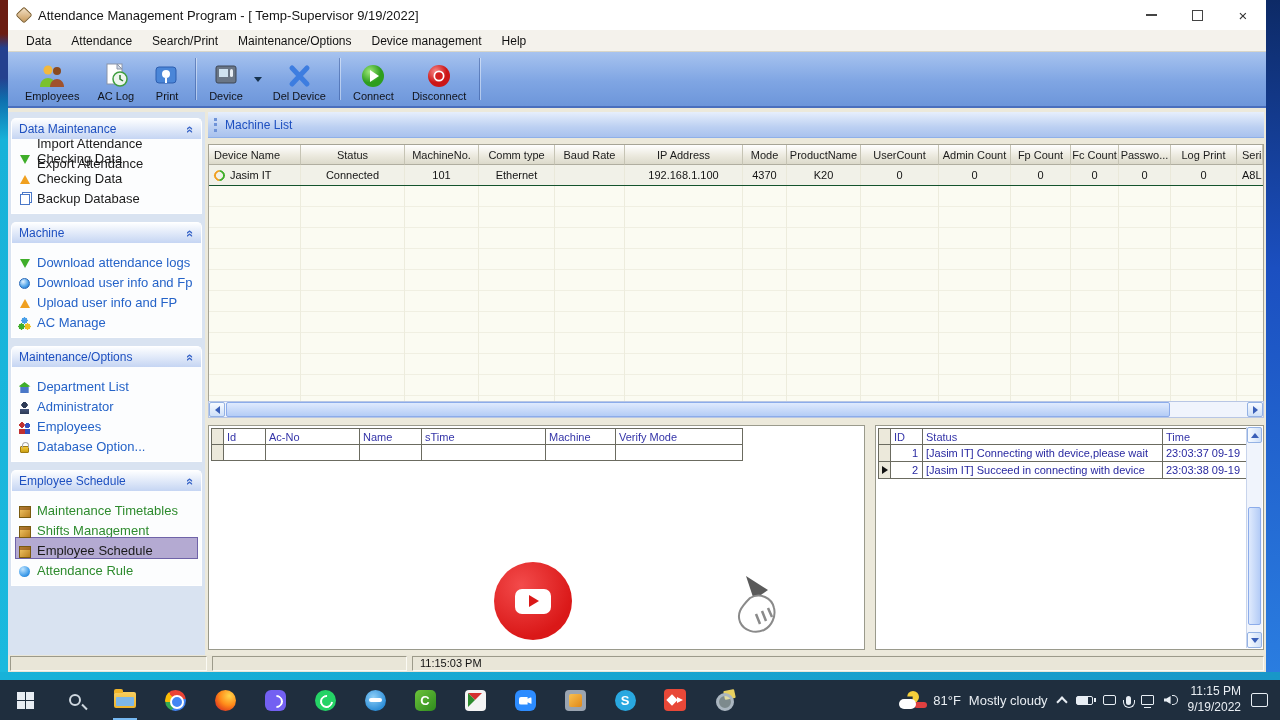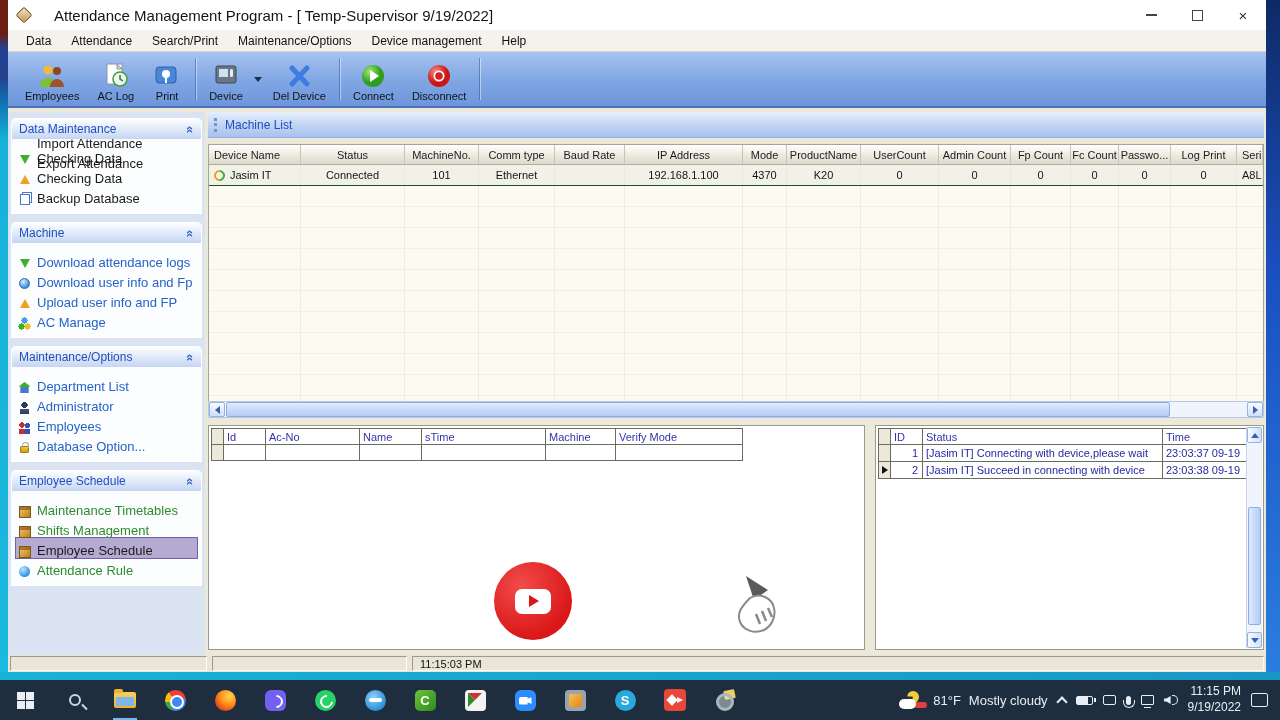--- a/index.html
+++ b/index.html
@@ -11,21 +11,21 @@
 .desk-left{position:absolute;left:0;top:0;width:8px;height:672px;
   background:linear-gradient(180deg,#6b1d12 0 34px,#24418f 48px 78px,#0e6fae 100px,#17b2d9 140px,#1ab9de 100%)}
 .desk-right{position:absolute;left:1266px;top:0;width:14px;height:672px;
   background:linear-gradient(180deg,#0d2a66,#1b4fc0 40%,#2a7de0)}
 .desk-bottom{position:absolute;left:0;top:672px;width:1280px;height:8px;background:linear-gradient(90deg,#17b2d9,#1897c8)}
 
 
 .window{position:absolute;left:8px;top:0;width:1258px;height:672px;background:#ece9db}
 .titlebar{height:30px;background:#fff;display:flex;align-items:center;padding-left:10px}
 .app-icon{width:12px;height:12px;transform:rotate(45deg);background:linear-gradient(135deg,#f4e2c8,#c89858);border:1px solid #7a5a28;border-radius:2px}
-.title-text{font-size:15px;color:#151515;margin-left:24px}
+.title-text{font-size:13px;color:#151515;margin-left:8px}
 .win-controls{margin-left:auto;display:flex;height:100%}
 .win-btn{width:46px;height:100%;display:flex;align-items:center;justify-content:center;color:#333;font-size:15px}
 .min-glyph{width:11px;height:2px;background:#444}
 .max-glyph{width:11px;height:11px;border:1px solid #444}
 
 .menubar{height:22px;background:#f4f2ec;border-bottom:1px solid #d9d6c8;display:flex;align-items:center;padding-left:8px;font-size:12px;color:#111}
 .menu-item{padding:3px 10px}
 
 .toolbar{height:56px;background:linear-gradient(180deg,#a7c3ef 0%,#7fa5e3 55%,#6d96da 100%);border-bottom:2px solid #4a6fbd;display:flex;align-items:stretch;padding-left:8px}
 .tb-btn{display:flex;flex-direction:column;align-items:center;justify-content:flex-end;gap:1px;padding:4px 9px 4px;color:#10131a;font-size:11px;white-space:nowrap}
@@ -116,21 +116,21 @@
 .yt-play{width:36px;height:25px;background:#fff;border-radius:7px;display:flex;align-items:center;justify-content:center}
 .yt-tri{width:0;height:0;border-top:6px solid transparent;border-bottom:6px solid transparent;border-left:10px solid #da1818;margin-left:2px}
 .sub-box{position:absolute;left:362px;top:153px;width:144px;height:45px;background:#f4f4ea;border:1px solid #dcdcc8;border-radius:4px;display:flex;align-items:center;justify-content:center}
 .sub-text{color:#97978d;font-weight:bold;font-size:19px;letter-spacing:1px}
 .hand{position:absolute;left:515px;top:148px;width:64px;height:74px}
 
 
 .statusbar{position:absolute;left:0;top:655px;width:1258px;height:17px;background:#e9e6d8;display:flex;gap:5px;padding:1px 2px}
 .sp{border:1px solid;border-color:#9c9a8a #fbfaf4 #fbfaf4 #9c9a8a;height:15px}
 .sp1{width:197px}.sp2{width:195px}
-.sp3{flex:1;display:flex;align-items:center;padding-left:7px;font-size:11px;color:#111}
+.sp3{flex:1;display:flex;padding-left:7px;font-size:11px;color:#111}
 
 
 .taskbar{position:absolute;left:0;top:680px;width:1280px;height:40px;background:#1f2e3e;display:flex;align-items:center}
 .tk-item{width:50px;height:40px;display:flex;align-items:center;justify-content:center;position:relative}
 .tk-active::after{content:"";position:absolute;left:13px;bottom:0;width:24px;height:2px;background:#76b9f2}
 .tk-start{width:17px;height:17px;background:#e8eef4;clip-path:polygon(0 0,46% 0,46% 46%,0 46%,0 0) }
 .tk-start{background:
   linear-gradient(#e8eef4,#e8eef4) 0 0/8px 8px no-repeat,
   linear-gradient(#e8eef4,#e8eef4) 100% 0/8px 8px no-repeat,
   linear-gradient(#e8eef4,#e8eef4) 0 100%/8px 8px no-repeat,

